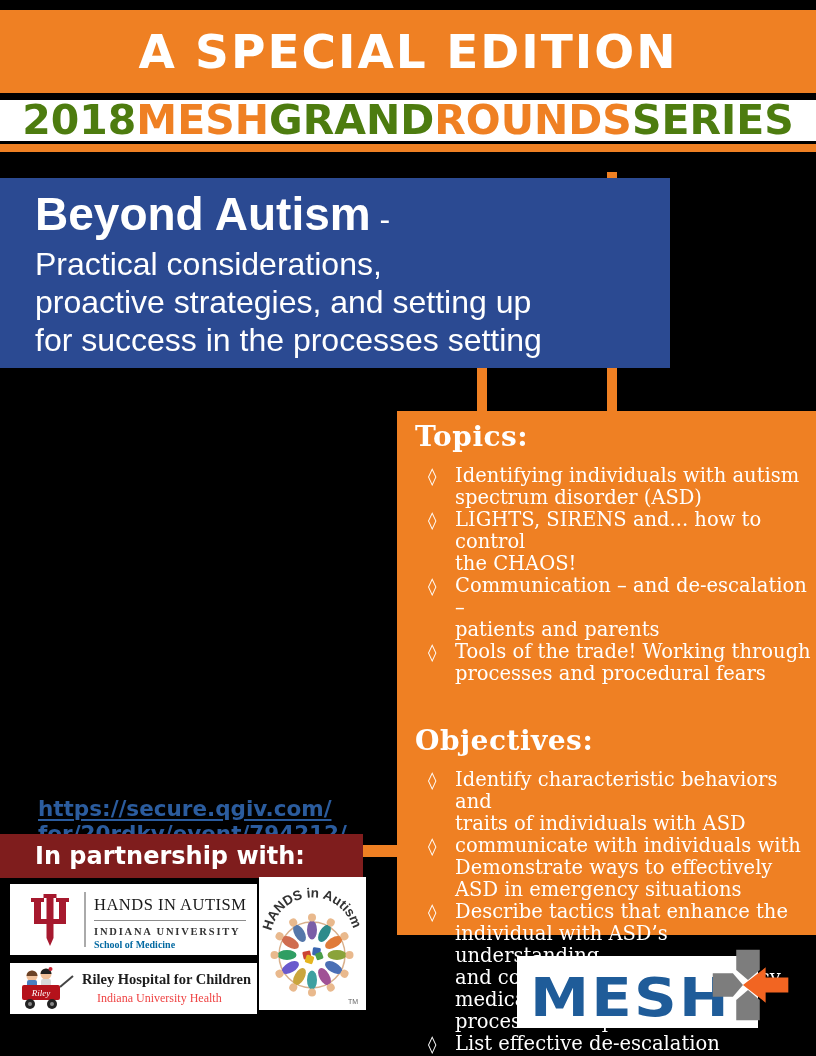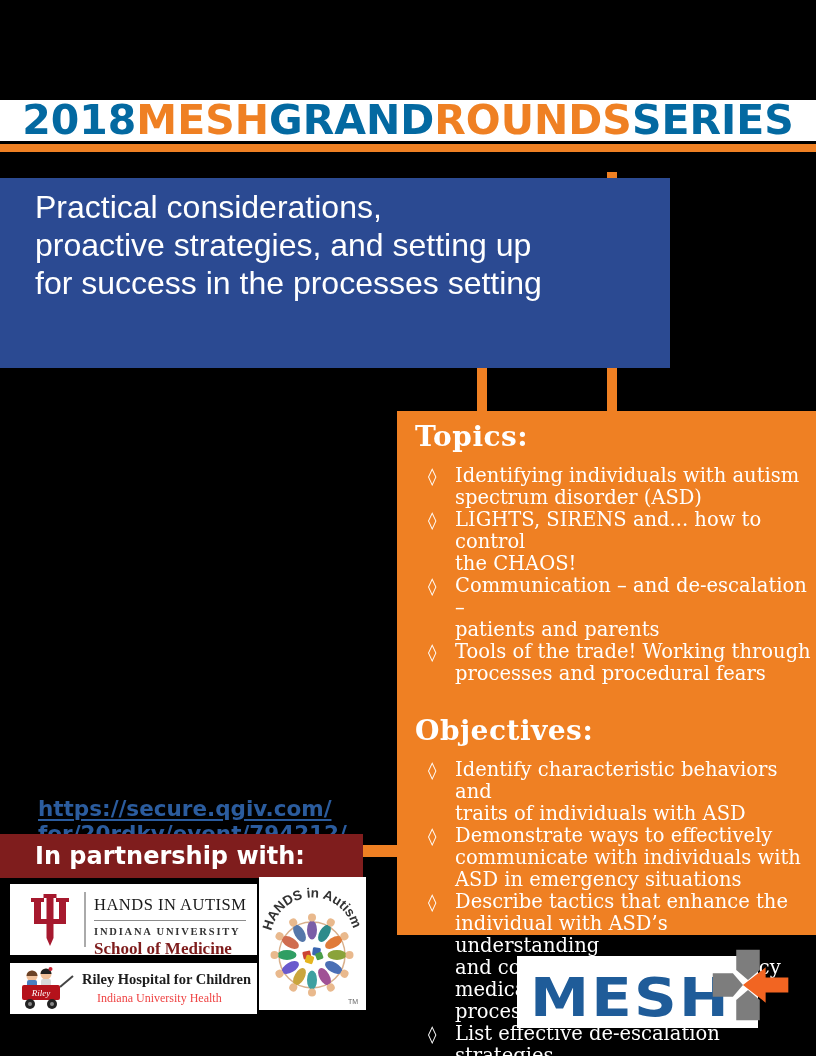--- a/index.html
+++ b/index.html
@@ -9,39 +9,39 @@
 
   
   .band-special { left:0; top:10px; width:816px; height:83px; background:#EF8023;
                   display:flex; align-items:center; justify-content:center; }
   .band-special span { font-family:"DejaVu Sans", sans-serif; font-weight:bold; font-size:47px;
                        letter-spacing:2px; color:#fff; }
   .band-series { left:0; top:100px; width:816px; height:41px; background:#ffffff;
                  display:flex; align-items:center; justify-content:center; }
   .band-series span { font-family:"DejaVu Sans", sans-serif; font-weight:bold; font-size:41px;
                       letter-spacing:0px; line-height:41px; }
-  .seg-navy { color:#0369a1; } .seg-orange { color:#EF8023; }
+  .seg-navy { color:#4d7c0f; } .seg-orange { color:#EF8023; }
   .rule-orange { left:0; top:144px; width:816px; height:8px; background:#EF8023; }
 
   
   .tick { left:607px; top:172px; width:10px; height:6px; background:#EF8023; }
   .title-box { left:0; top:178px; width:670px; height:190px; background:#2B4A92; color:#fff;
                padding:10px 0 0 35px; box-sizing:border-box; }
   .title-line { font-size:46px; font-weight:bold; line-height:52px; letter-spacing:0px; }
   .title-suffix { font-weight:400; font-size:32px; }
   .subtitle div { font-size:32px; font-weight:400; line-height:38px; letter-spacing:0px; }
   .conn-bar { top:368px; width:10px; height:43px; background:#EF8023; }
   .bar-a { left:477px; } .bar-b { left:607px; }
 
   
   .content-box { left:397px; top:411px; width:425px; height:524px; background:#EF8023;
                  color:#fff; box-sizing:border-box; padding:10px 6px 0 18px;
                  font-family:"DejaVu Serif", serif; }
   .content-box h2 { margin:0; font-size:28px; line-height:31px; font-weight:600; letter-spacing:0.5px; }
-  .content-box h2.objectives-h { margin-top:30px; }
+  .content-box h2.objectives-h { margin-top:40px; }
   .content-box ul { list-style:none; margin:13px 0 0 0; padding:0; }
   .content-box li { display:flex; align-items:flex-start; }
   .blt { margin-left:13px; width:27px; flex:0 0 27px; font-size:17px; line-height:22px; }
   .item-lines div { font-size:19.5px; line-height:22px; }
 
   
   .reg-link { left:38px; top:769px; font-family:"DejaVu Sans", sans-serif; font-weight:bold;
               font-size:21.5px; line-height:24.5px; color:#2B5C9E; cursor:pointer;margin-top:28px; }
   .reg-link div { text-decoration:underline; text-decoration-thickness:2px; text-underline-offset:3px; }
 
@@ -58,50 +58,54 @@
   .logo-circle { left:259px; top:877px; width:107px; height:133px; }
   .mesh-box { left:517px; top:956px; width:241px; height:72px; }
 
   .iu-divider { left:74px; top:8px; width:2px; height:55px; background:#aaa; }
   .t-hia  { left:84px; top:11px; font-family:"Liberation Serif", serif; font-size:16.5px;
             letter-spacing:0.5px; color:#1a1a1a; white-space:nowrap; }
   .hia-rule { left:84px; top:36px; width:152px; height:1px; background:#8c8c8c; }
   .t-iu   { left:84px; top:42px; font-family:"Liberation Serif", serif; font-weight:bold;
             font-size:10.5px; letter-spacing:1.8px; color:#333; white-space:nowrap; }
   .t-som  { left:84px; top:55px; font-family:"Liberation Serif", serif; font-weight:600;
-            font-size:17px; color:#7f1d1d; white-space:nowrap; }
+            font-size:10px; color:#0369a1; white-space:nowrap; }
 
   .t-riley { left:72px; top:8px; font-family:"Liberation Serif", serif; font-weight:bold;
              font-size:14.5px; color:#1c1c1c; white-space:nowrap; }
   .t-iuh   { left:87px; top:28px; font-family:"Liberation Serif", serif; font-size:12px;
              color:#ef4444; white-space:nowrap; }
 
   .mesh-text { left:13px; bottom:2px; font-family:"DejaVu Sans", sans-serif; font-weight:bold;
                font-size:53px; line-height:56px; letter-spacing:2px; color:#1F5C99;
                transform:scaleX(1.12); transform-origin:left bottom; }
   .mesh-plus { left:706px; top:943px; width:84px; height:84px; }
 </style>
 </head>
 <body>
 
 <div class="poster">
 
+  <div class="abs band-special">
+    <span>A SPECIAL EDITION</span>
+  </div>
 
   <div class="abs band-series">
     <span class="seg-navy">2018</span>
       <span class="seg-orange">MESH</span>
       <span class="seg-navy">GRAND</span>
       <span class="seg-orange">ROUNDS</span>
       <span class="seg-navy">SERIES</span>
   </div>
 
   <div class="abs rule-orange"></div>
   <div class="abs tick"></div>
 
   <div class="abs title-box">
+    <div class="title-line"><span>Beyond Autism</span><span class="title-suffix"> -</span></div>
     <div class="subtitle">
       <div>Practical considerations,</div>
       <div>proactive strategies, and setting up</div>
       <div>for success in the processes setting</div>
     </div>
   </div>
 
   <div class="abs conn-bar bar-a"></div>
   <div class="abs conn-bar bar-b"></div>
 
@@ -143,22 +147,22 @@
       <li>
         <span class="blt">◊</span>
         <div class="item-lines">
           <div>Identify characteristic behaviors and</div>
           <div>traits of individuals with ASD</div>
         </div>
       </li>
       <li>
         <span class="blt">◊</span>
         <div class="item-lines">
+          <div>communicate with individuals with</div>
           <div>Demonstrate ways to effectively</div>
-          <div>communicate with individuals with</div>
           <div>ASD in emergency situations</div>
         </div>
       </li>
       <li>
         <span class="blt">◊</span>
         <div class="item-lines">
           <div>Describe tactics that enhance the</div>
           <div>individual with ASD’s understanding</div>
           <div>and cooperation with emergency medical</div>
           <div>processes and procedures</div>

